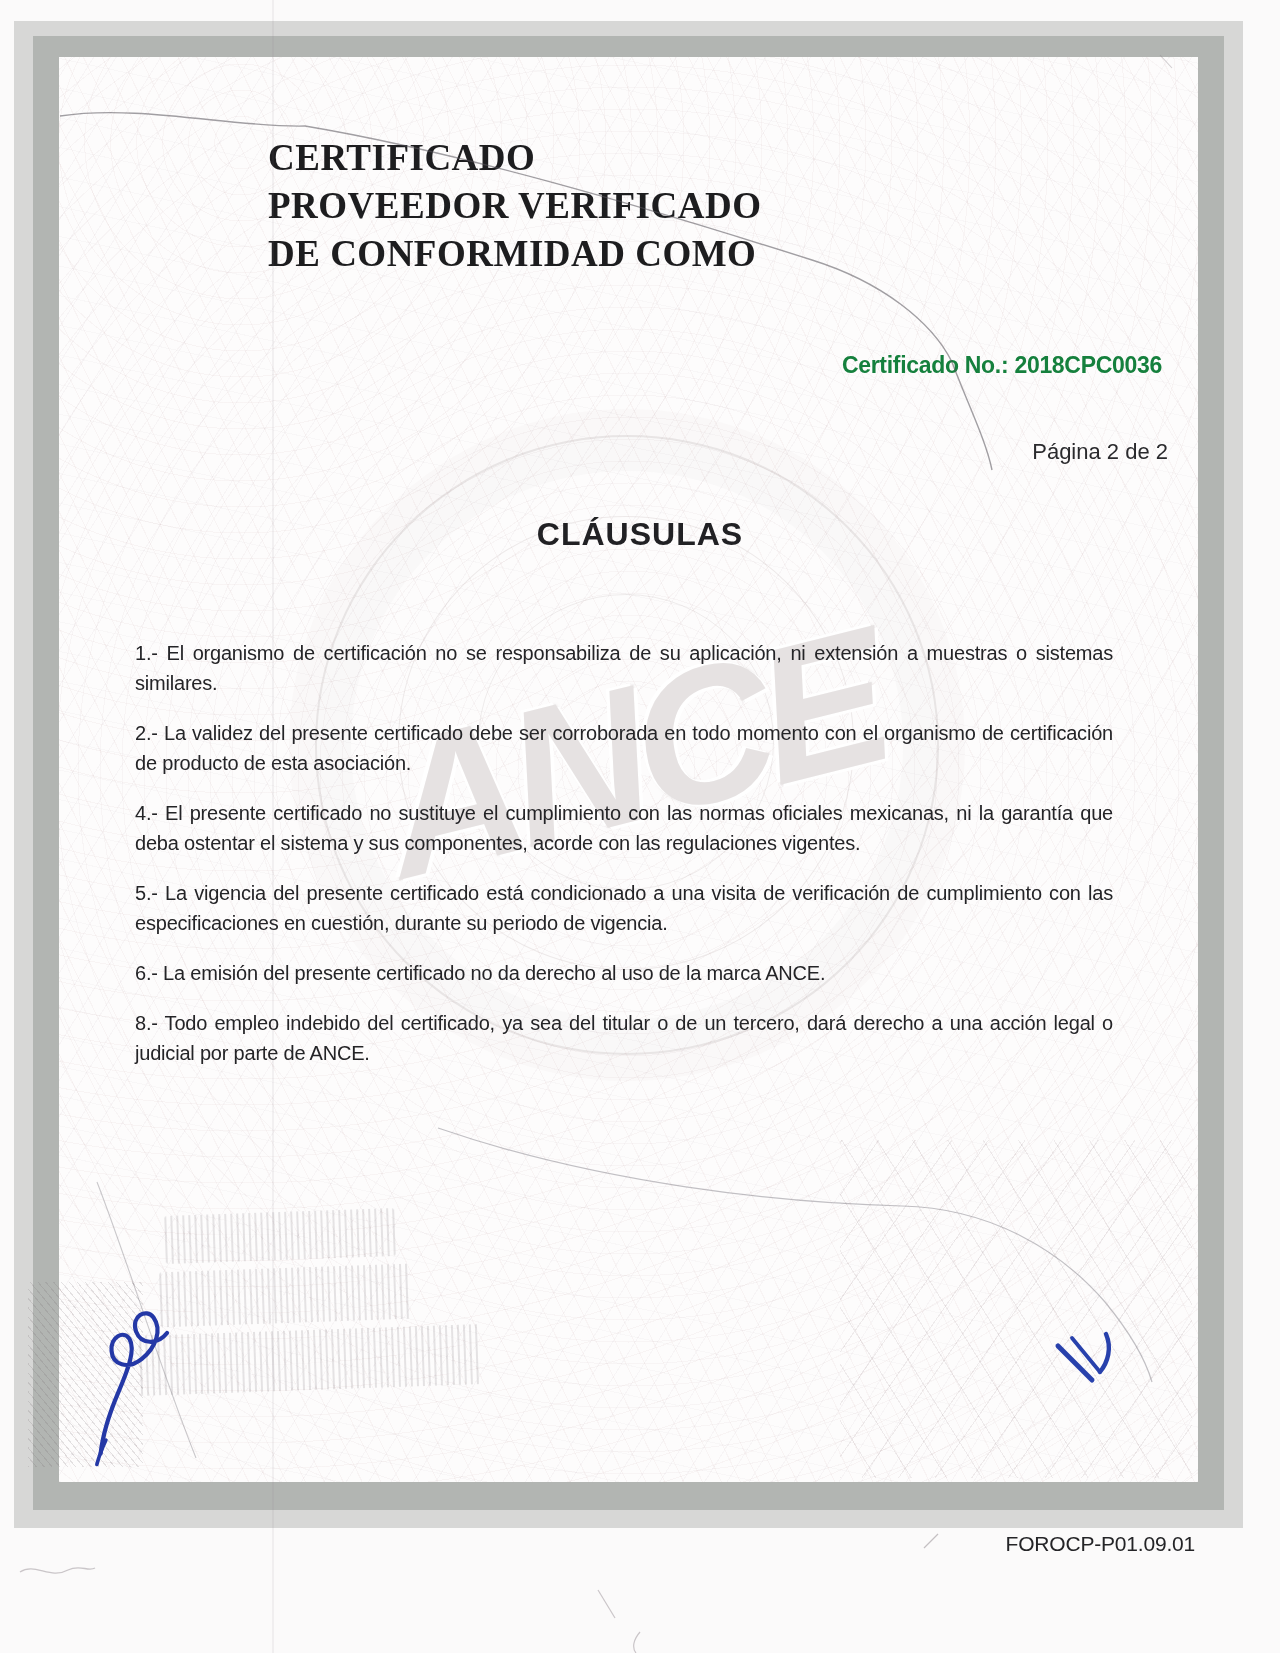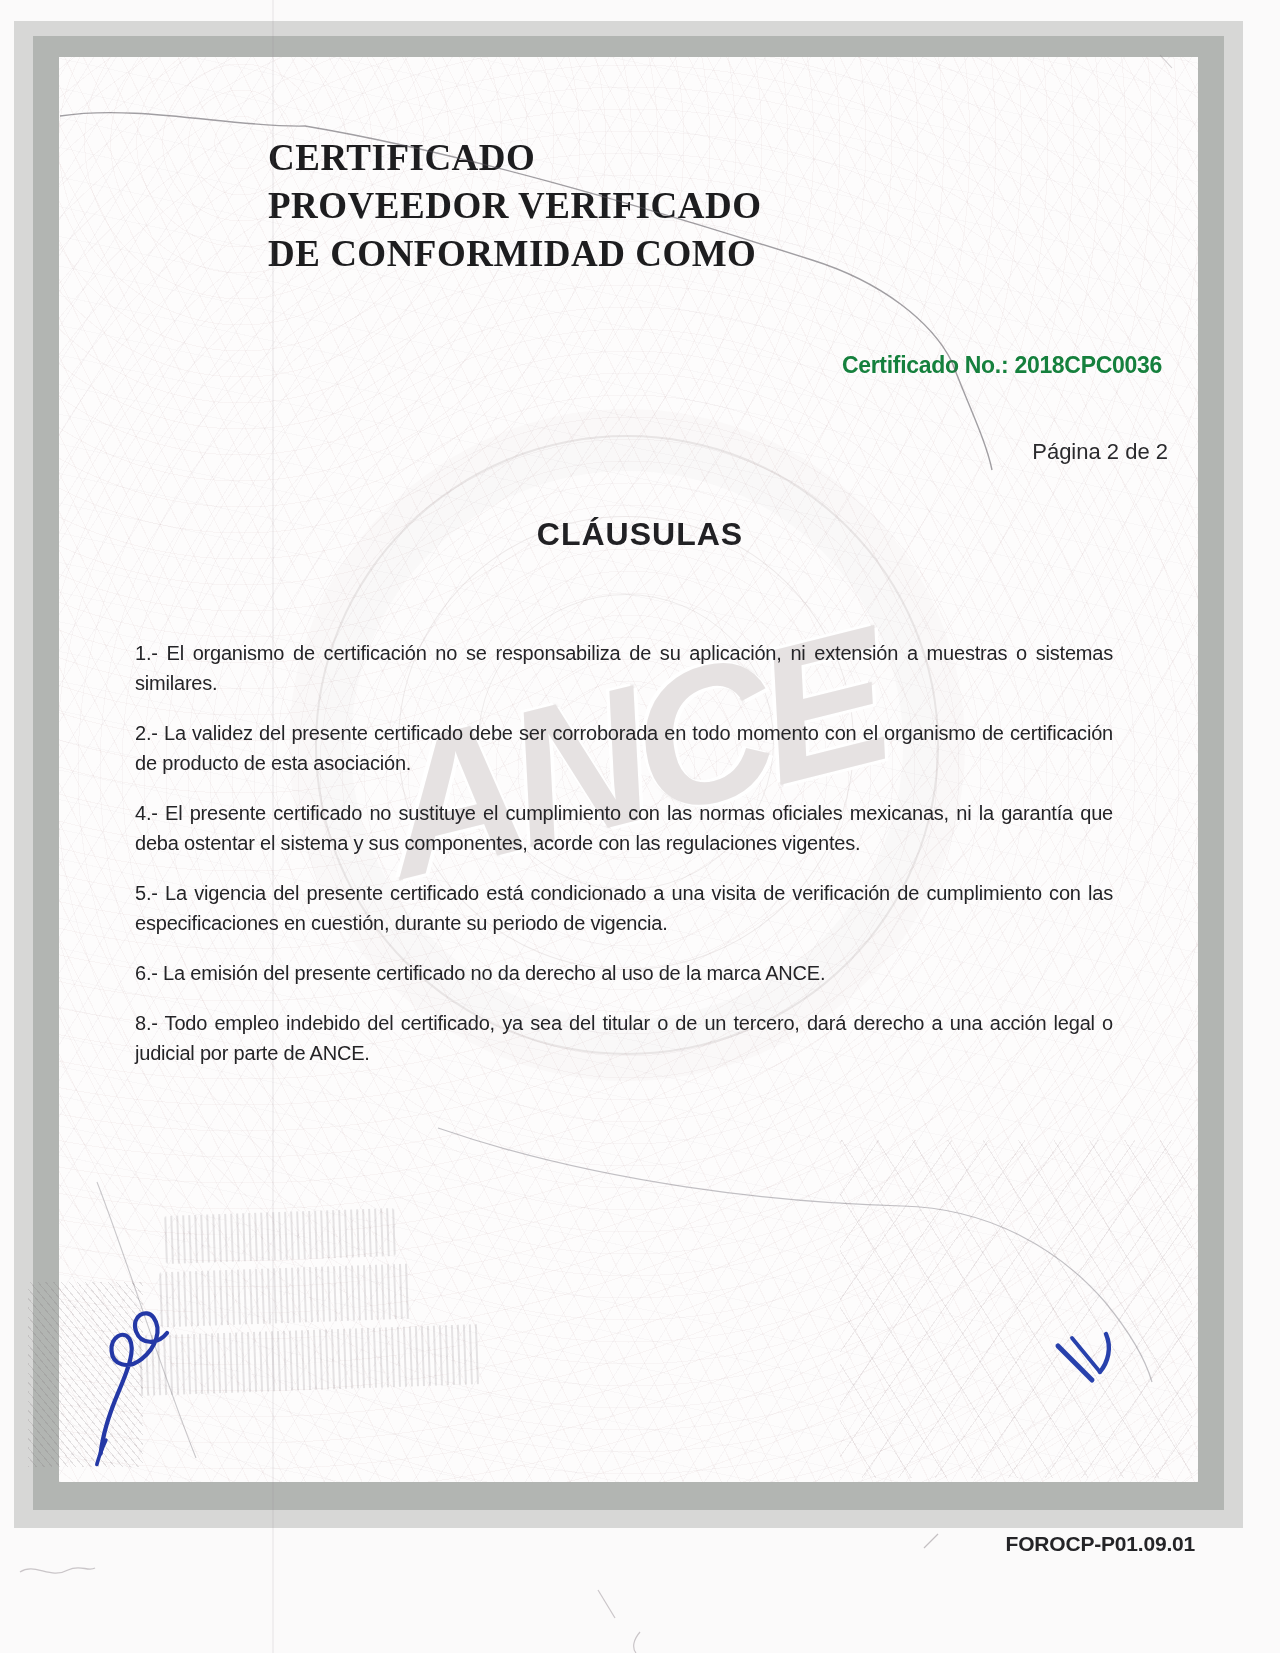--- a/index.html
+++ b/index.html
@@ -64,21 +64,21 @@
     position:absolute;left:0;right:0;top:516px;
     text-align:center;font-weight:bold;font-size:32px;letter-spacing:1px;color:#212124;
   }
   .clauses{
     position:absolute;left:135px;top:626px;width:978px;
     font-size:20px;line-height:30px;letter-spacing:-.2px;color:#242427;
   }
   .clauses p{margin:12px 0 20px 0;text-align:justify;}
   .footer-code{
     position:absolute;top:1532px;right:85px;
-    font-weight:bold;font-size:21px;color:#242427;letter-spacing:-.2px;
+    font-weight:normal;font-size:21px;color:#242427;letter-spacing:-.2px;
   }
   
   .mesh-br{
     position:absolute;left:840px;top:1140px;width:352px;height:338px;pointer-events:none;
     background:
       repeating-linear-gradient( 58deg, rgba(150,130,135,.14) 0 1px, transparent 1px 30px),
       repeating-linear-gradient(-55deg, rgba(150,130,135,.14) 0 1px, transparent 1px 30px);
   }
   .hatch-bl{
     position:absolute;left:28px;top:1282px;width:115px;height:185px;pointer-events:none;

